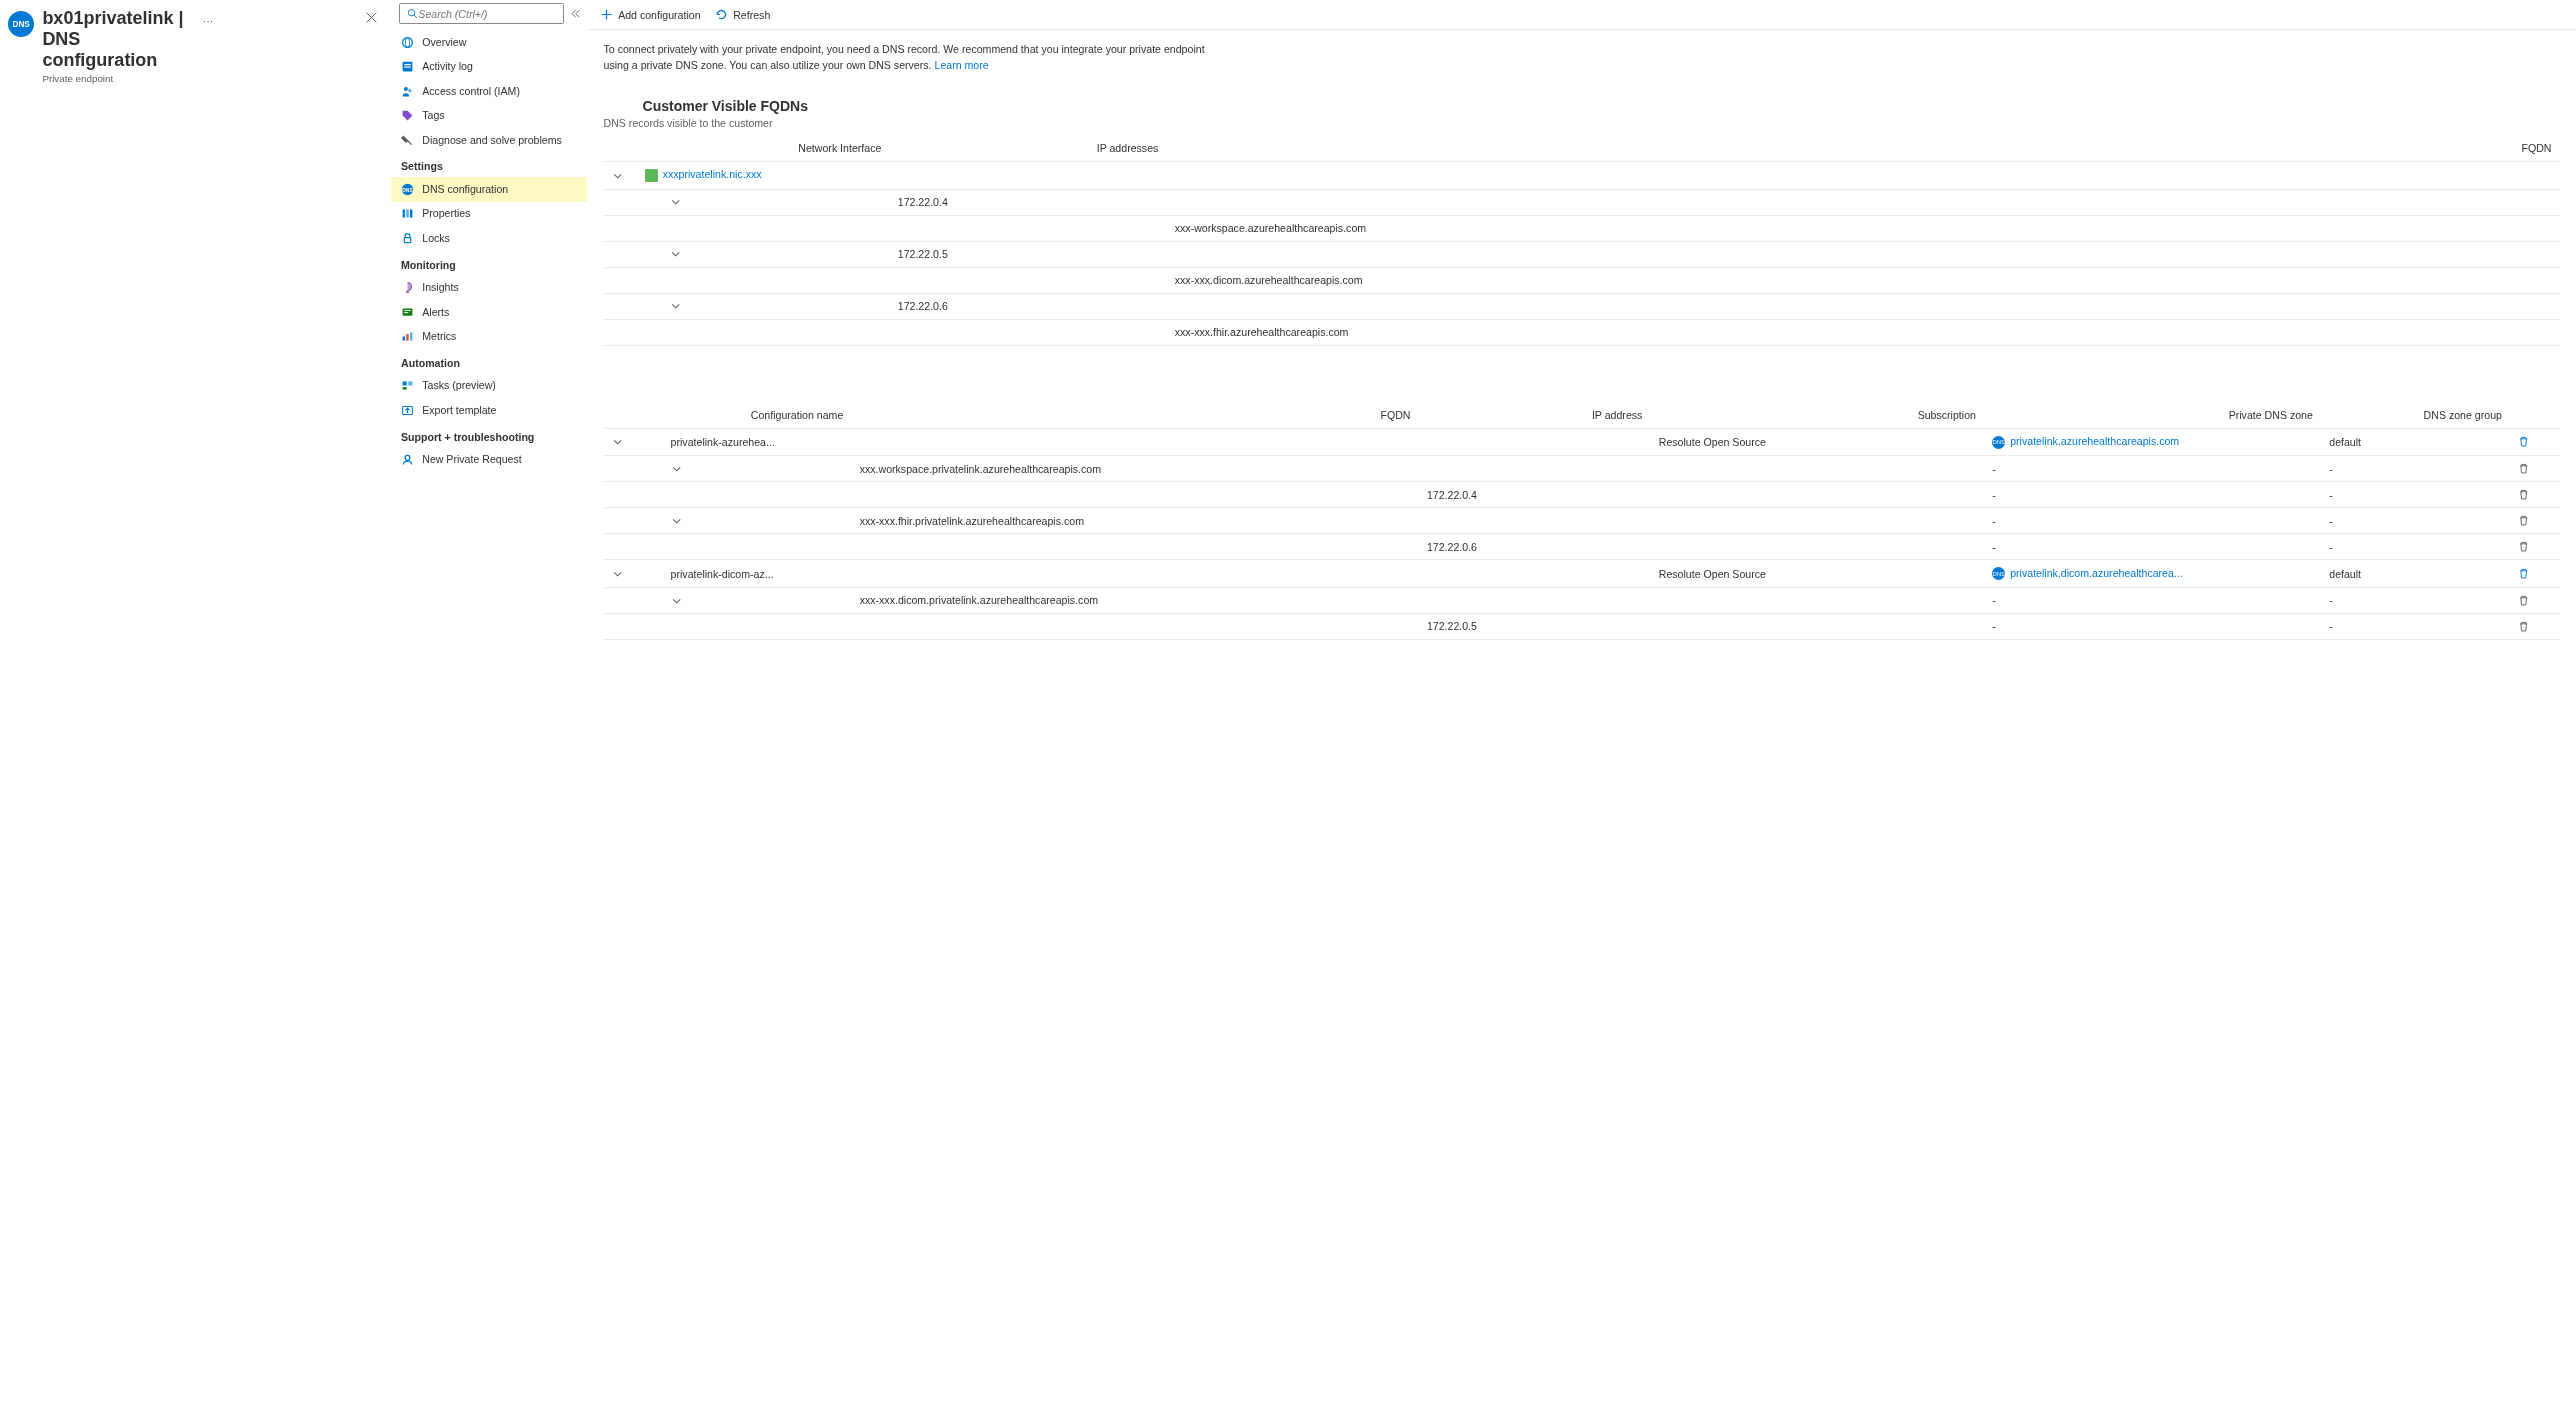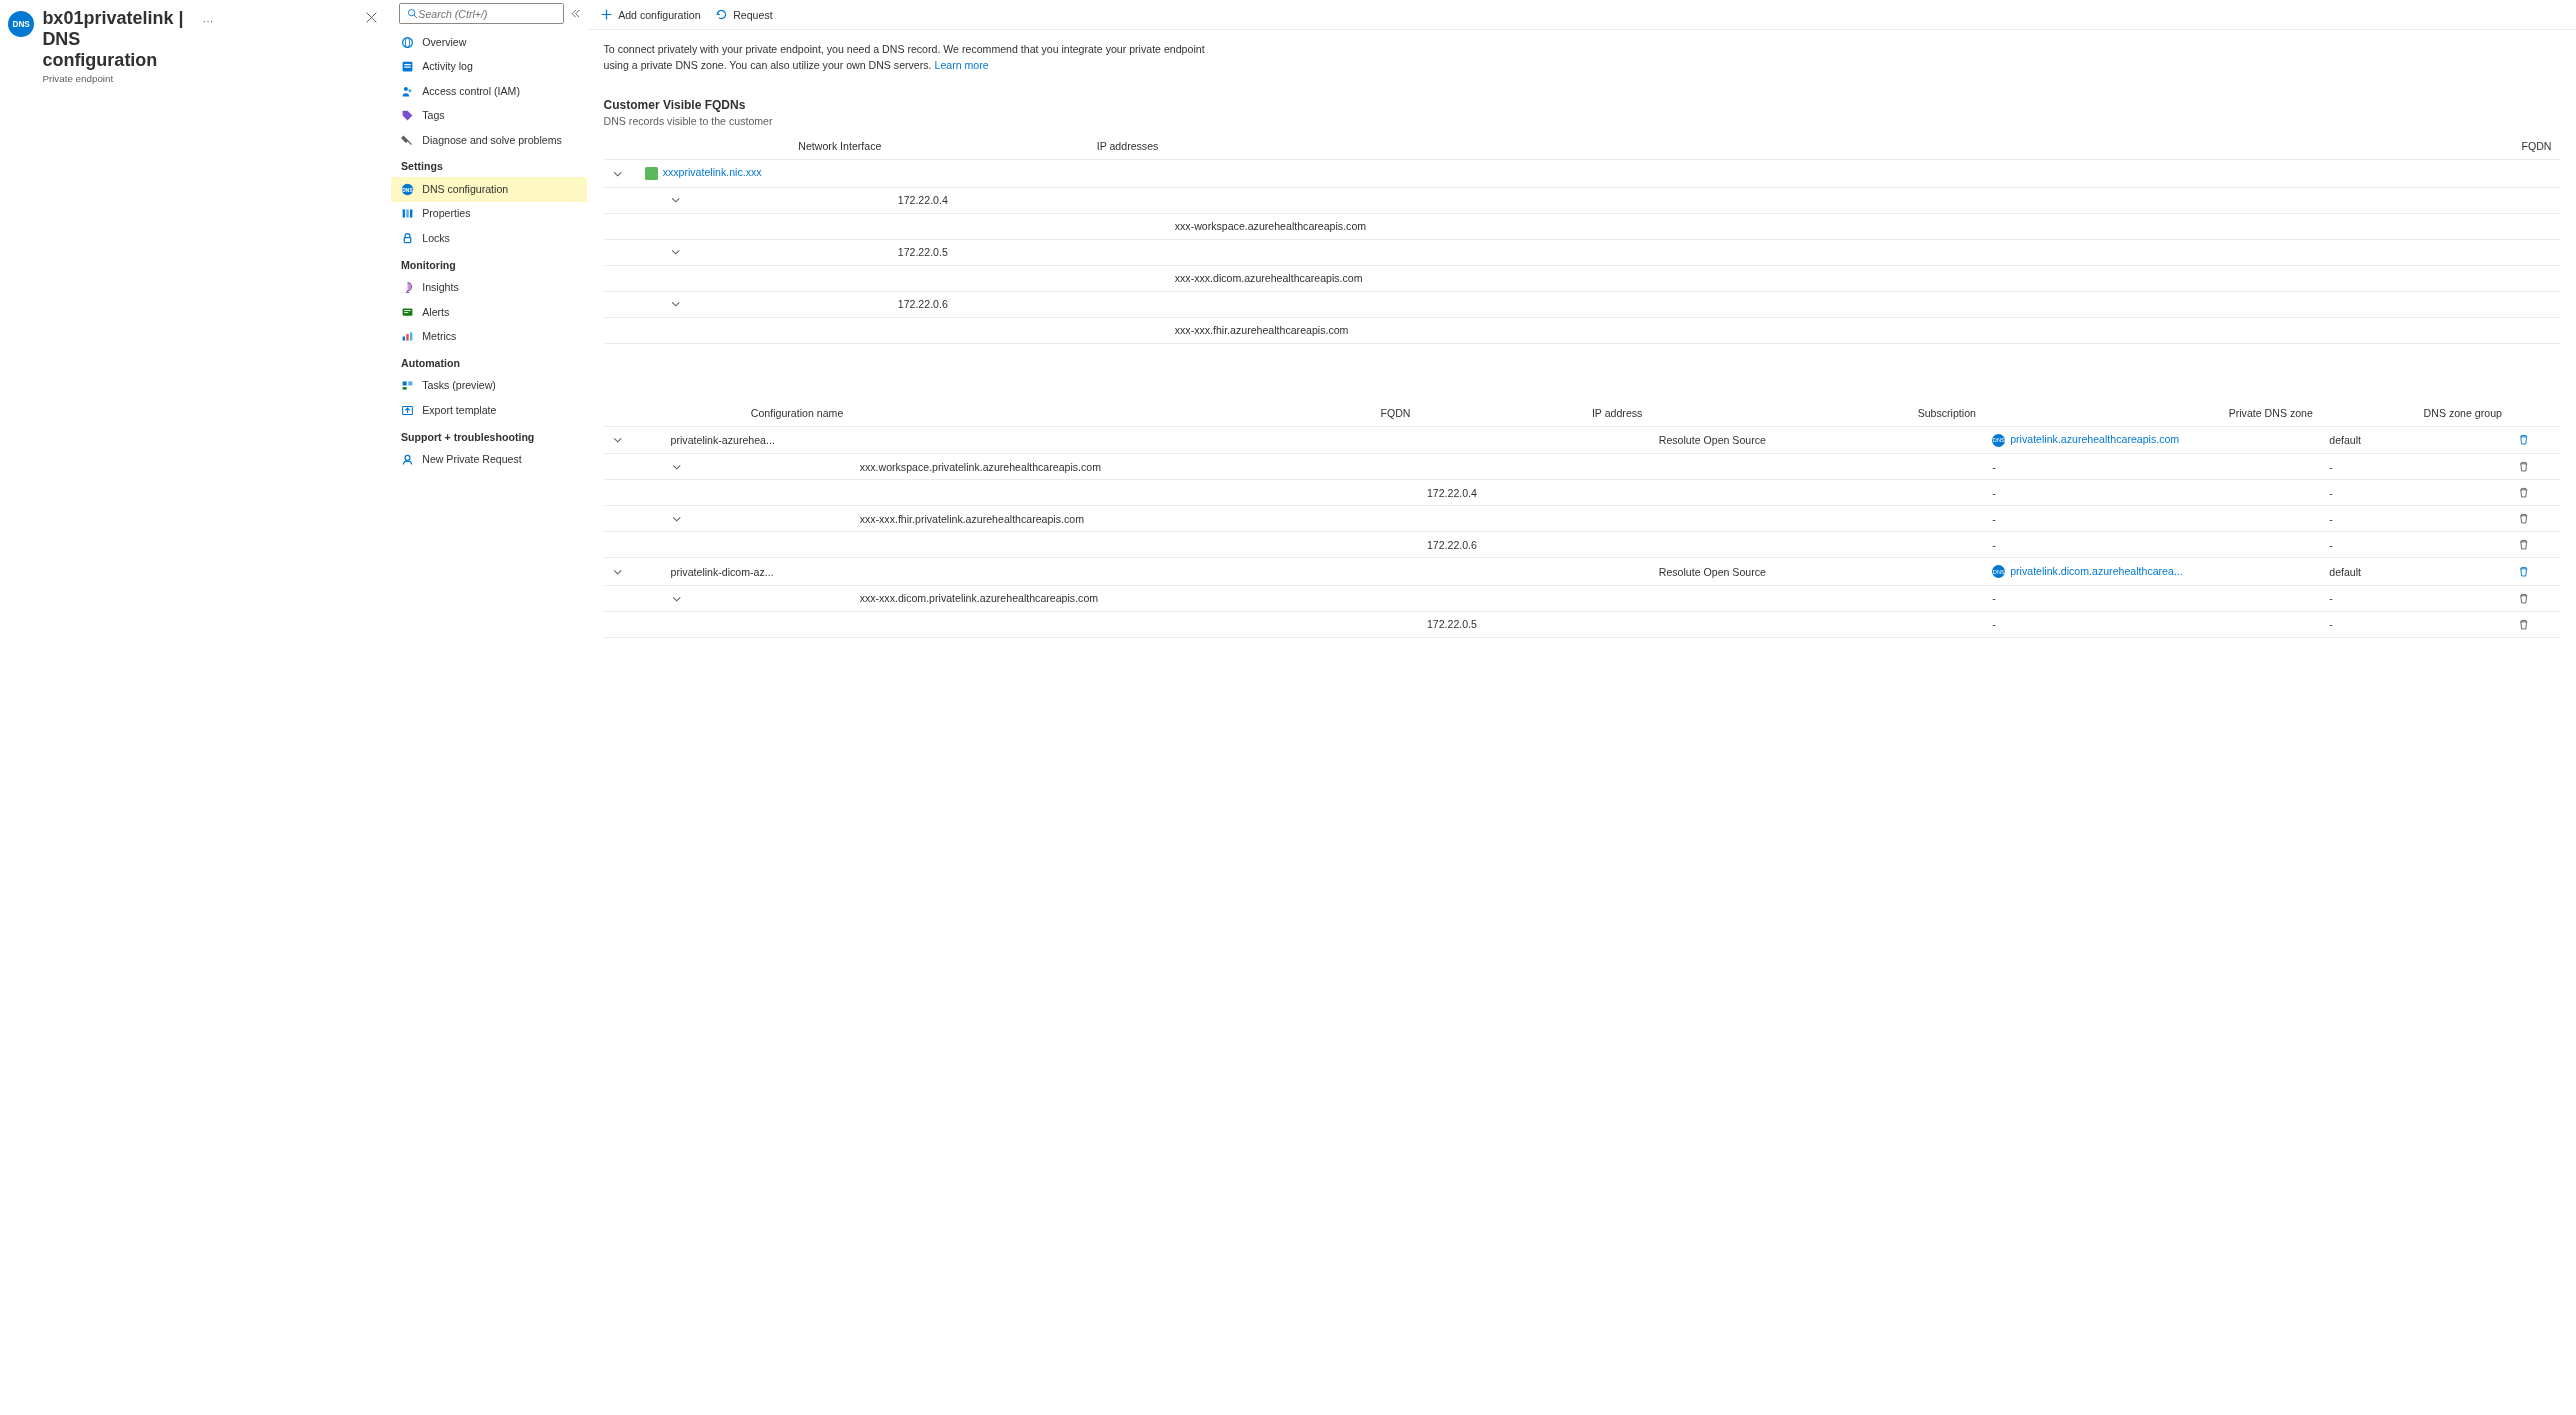--- a/index.html
+++ b/index.html
@@ -30,21 +30,21 @@
 
 .main { flex: 1; overflow: auto; }
 .toolbar { display: flex; align-items: center; gap: 14.7px; padding: 8.2px 13px; border-bottom: 0.8px solid #edebe9; }
 .tool-btn { display: flex; align-items: center; gap: 4.9px; cursor: pointer; color: #323130; }
 .tool-btn .tool-icon { color: #0078d4; }
 
 .content { padding: 11.4px 16.3px; }
 .intro { color: #323130; max-width: 620px; line-height: 1.5; }
 .intro a { color: #0078d4; text-decoration: none; cursor: pointer; text-align: right; }
 
-.section-title { font-weight: 600; font-size: 12px; margin-top: 24.5px; }
+.section-title { font-weight: 600; font-size: 14px; margin-top: 24.5px; margin-left: 39px; }
 .section-desc { color: #605e5c; margin-top: 3.3px; margin-bottom: 6.5px; }
 
 table.grid { width: 100%; border-collapse: collapse; }
 table.grid th { text-align: right; font-weight: 400; color: #323130; padding: 6.5px 8.2px; border-bottom: 0.8px solid #edebe9; font-size: 10.6px; }
 table.grid td { padding: 6.5px 8.2px; border-bottom: 0.8px solid #edebe9; font-size: 10.6px; vertical-align: middle; }
 .chev { cursor: pointer; color: #605e5c; }
 .nic-link { color: #0078d4; cursor: pointer; }
 .nic-icon { display: inline-flex; width: 13px; height: 13px; background: #5db85c; border-radius: 1.6px; margin-right: 4.9px; vertical-align: middle; }
 .dns-icon-sm { display: inline-flex; width: 13px; height: 13px; border-radius: 50%; background: #0078d4; color: #fff; font-size: 5.7px; align-items: center; justify-content: center; margin-right: 4.9px; vertical-align: middle; }
 .zone-link { color: #0078d4; cursor: pointer; }
@@ -252,21 +252,21 @@
             </span>
           <span>Add configuration</span>
         </div>
         <div class="tool-btn">
           <span class="tool-icon">
               <svg width="13" height="13" viewBox="0 0 16 16">
                 <path d="M3 8 A5 5 0 1 1 5 12" stroke="currentColor" stroke-width="1.5" fill="none"></path>
                 <path d="M3 5 L3 8 L6 8" stroke="currentColor" stroke-width="1.5" fill="none"></path>
               </svg>
             </span>
-          <span>Request</span>
+          <span>Refresh</span>
         </div>
       </div>
 
       <div class="content">
         <div class="intro">
           <span>To connect privately with your private endpoint, you need a DNS record. We recommend that you integrate your private endpoint using a private DNS zone. You can also utilize your own DNS servers. </span><a>Learn more</a>
         </div>
 
         <div class="section-title">Customer Visible FQDNs</div>
         <div class="section-desc">DNS records visible to the customer</div>

